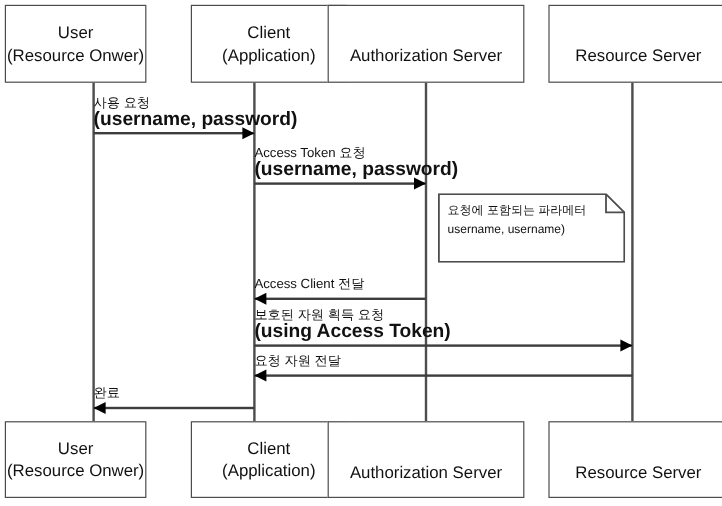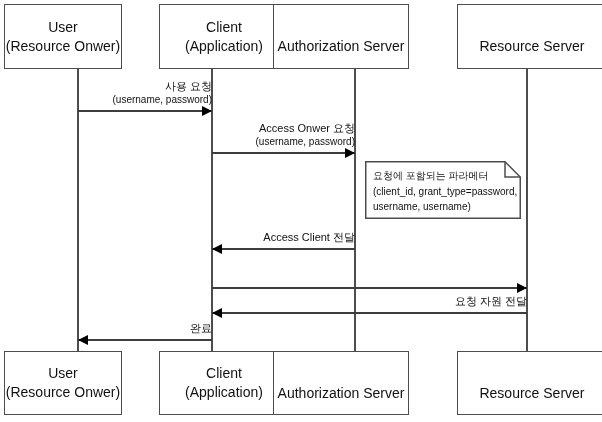--- a/index.html
+++ b/index.html
@@ -25,45 +25,45 @@
     text-align: center;
     font-size: 14px;
     line-height: 19px;
     height: 65px;
   }
   .actor-box.single { padding-top: 20px; }
   .box-top    { top: 4px; }
   .box-bottom { top: 351px; height: 64px; }
   .pos-user     { left: 4px;   width: 118px; }
   .pos-client   { left: 159px; width: 130px; }
-  .pos-auth     { left: 273px; width: 136px; }
+  .pos-auth     { left: 273px; width: 164px; }
   .pos-resource { left: 457px; width: 150px; }
   
   .lifeline {
     position: absolute;
     top: 69px;
     height: 282px;
     width: 1.5px;
     background: #4d4d4d;
   }
   
   .msg { position: absolute; height: 0; }
   .msg-line {
     position: absolute;
     left: 0; right: 0; top: 0;
     height: 1.5px;
     background: #3d3d3d;
   }
   .msg-labels {
     position: absolute;
     left: 0; right: 0; bottom: 4px;
-    text-align: right;
+    text-align: left;
   }
   .msg-label { font-size: 11px; line-height: 14px; white-space: nowrap; }
-  .msg-sub   { font-size: 10px; line-height: 13px; white-space: nowrap; }
+  .msg-sub   { font-size: 16px; line-height: 13px; white-space: nowrap; font-weight: bold; }
   .arrow {
     position: absolute;
     width: 0; height: 0;
     top: -4px;
     border-top: 5px solid transparent;
     border-bottom: 5px solid transparent;
   }
   .arrow.right { right: 0; border-left: 10px solid #000; }
   .arrow.left  { left: 0;  border-right: 10px solid #000; }
   
@@ -106,49 +106,50 @@
     <div class="msg-labels">
       <div class="msg-label">사용 요청</div>
       <div class="msg-sub">(username, password)</div>
     </div>
     <div class="msg-line"></div>
     <div class="arrow right"></div>
   </div>
 
   <div class="msg" style="left:212px; top:152px; width:143px">
     <div class="msg-labels">
-      <div class="msg-label">Access Onwer 요청</div>
+      <div class="msg-label">Access Token 요청</div>
       <div class="msg-sub">(username, password)</div>
     </div>
     <div class="msg-line"></div>
     <div class="arrow right"></div>
   </div>
 
   <div class="note">
     <svg width="156" height="58" viewBox="0 0 156 58">
       <path d="M0.75,0.75 L140,0.75 L155.25,16 L155.25,57.25 L0.75,57.25 Z" fill="#ffffff" stroke="#4d4d4d" stroke-width="1.5"></path>
       <path d="M140,0.75 L140,16 L155.25,16" fill="none" stroke="#4d4d4d" stroke-width="1.5"></path>
     </svg>
     <div class="note-text">
       <div>요청에 포함되는 파라메터</div>
-      <div>(client_id, grant_type=password,</div>
       <div>username, username)</div>
     </div>
   </div>
 
   <div class="msg" style="left:212px; top:248px; width:143px">
     <div class="msg-labels">
       <div class="msg-label">Access Client 전달</div>
     </div>
     <div class="msg-line"></div>
     <div class="arrow left"></div>
   </div>
 
   <div class="msg" style="left:212px; top:287px; width:315px">
     <div class="msg-labels">
+      <div class="msg-label">보호된 자원 획득 요청</div>
+      <div class="msg-sub">(using Access Token)</div>
     </div>
     <div class="msg-line"></div>
     <div class="arrow right"></div>
   </div>
 
   <div class="msg" style="left:212px; top:312px; width:315px">
     <div class="msg-labels">
       <div class="msg-label">요청 자원 전달</div>
     </div>
     <div class="msg-line"></div>

